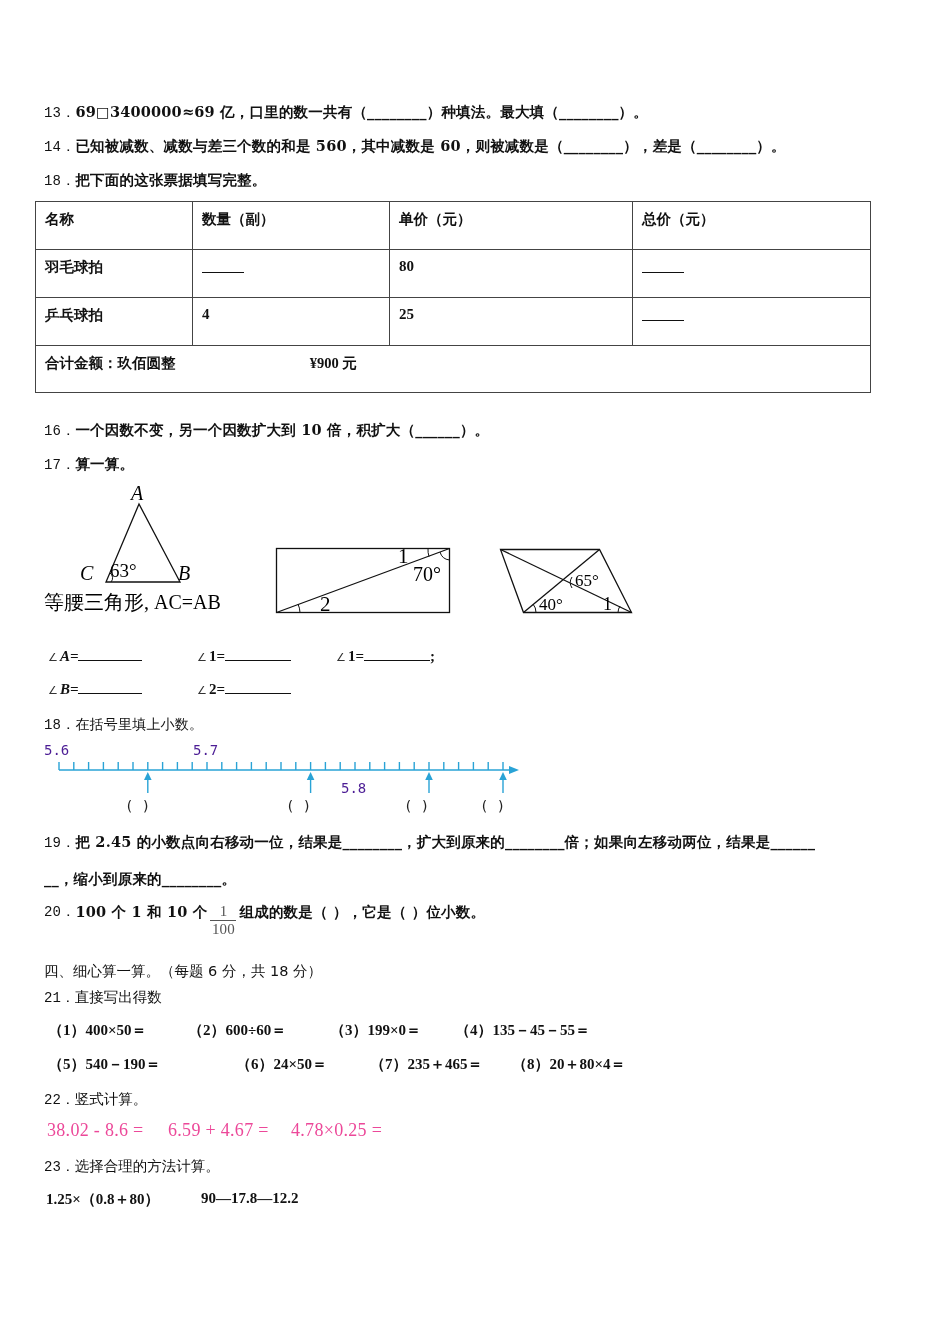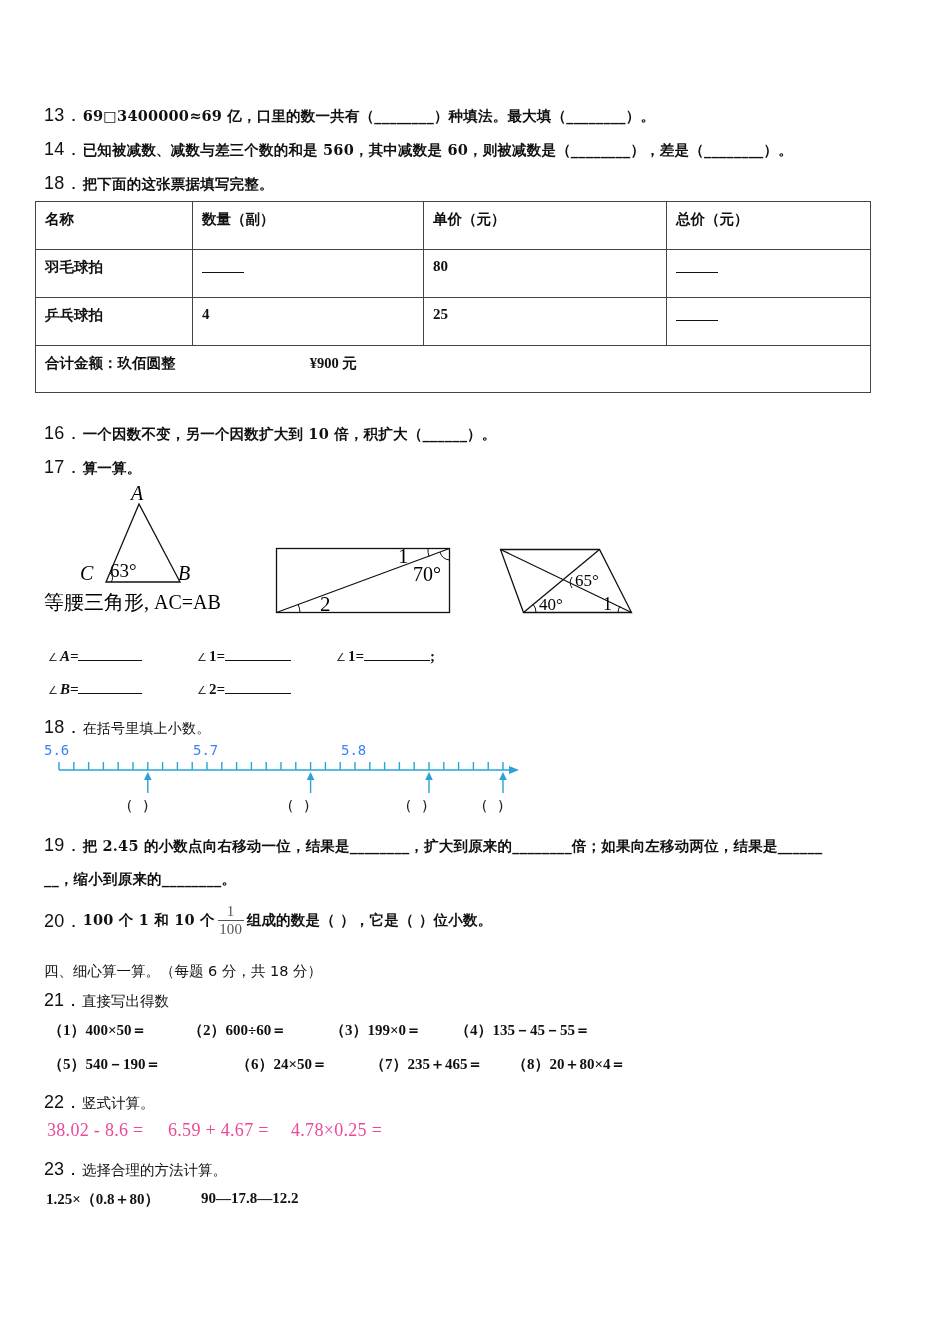--- a/index.html
+++ b/index.html
@@ -1,41 +1,41 @@
 <!DOCTYPE html>
 <html><head>
   <meta charset="utf-8">
   <style>
     * { box-sizing: border-box; margin: 0; padding: 0; }
     html, body { width: 950px; height: 1344px; background: #ffffff; }
     body { position: relative; font-family: "DejaVu Serif", "Liberation Serif", serif; color: #111; font-size: 14px; }
     .abs { position: absolute; white-space: nowrap; }
     .q { font-size: 14.5px; font-weight: bold; letter-spacing: 0.2px; }
-    .num { font-family: Liberation Sans, sans-serif; font-weight: normal; font-size: 18px; }
+    .num { font-family: Liberation Mono, monospace; font-weight: normal; font-size: 14px; }
     .b { font-weight: bold; font-family: "Liberation Serif", serif; text-align: center; }
 
     
     .ticket { position: absolute; left: 35px; top: 201px; width: 836px; height: 191px; border: 1.5px solid #444; border-collapse: collapse; }
     .ticket td { border: 1.5px solid #444; vertical-align: top; padding: 8px 9px; font-size: 14.5px; font-weight: bold; height: 48px; }
     .ticket td.nb { font-family: "Liberation Serif", serif; font-weight: bold; font-size: 15px; }
     .blank-line { display: inline-block; width: 42px; border-bottom: 1.3px solid #111; margin-top: 14px; }
     .total-row td { height: 47px; }
 
     .ans-line { display: inline-block; border-bottom: 1.3px solid #111; vertical-align: baseline; }
 
     .angle-label { font-family: "Liberation Serif", serif; font-weight: bold; font-size: 15px; }
     .angle-sym { font-size: 11px; font-weight: normal; color: #333; margin-right: 2px; }
 
     .calc-line { font-family: "Liberation Serif", serif; font-weight: bold; font-size: 15px; }
     .light-calc { font-family: "Liberation Serif", serif; font-size: 18px; color: #ec4899; letter-spacing: 0.3px; }
 
     .frac { display: inline-flex; flex-direction: column; align-items: center; vertical-align: middle; font-family: "Liberation Serif", serif; font-weight: normal; color: #555; font-size: 15px; line-height: 17px; margin: 0 3px; }
     .frac .bar { width: 26px; border-top: 1px solid #555; }
 
-    .nl-label { font-family: "DejaVu Sans Mono", monospace; font-size: 14px; color: #3b82f6; }
+    .nl-label { font-family: "DejaVu Sans Mono", monospace; font-size: 14px; color: #4c1d95; }
     .paren { font-family: "DejaVu Sans Mono", monospace; font-size: 14px; color: #222; letter-spacing: 0; }
   </style>
 </head>
 <body>
 
 <div class="abs q" style="left:44px; top:103px;">
   <span class="num">13．</span><span>69□3400000≈69 亿，口里的数一共有（________）种填法。最大填（________）。</span>
 </div>
 
 <div class="abs q" style="left:44px; top:137px;">
@@ -43,21 +43,21 @@
 </div>
 
 <div class="abs q" style="left:44px; top:171px;">
   <span class="num">18．</span><span>把下面的这张票据填写完整。</span>
 </div>
 
 <table class="ticket">
   <tbody>
       <tr>
     <td style="width:157px;">名称</td>
-    <td style="width:231px;">数量（副）</td>
+    <td style="width:197px;">数量（副）</td>
     <td style="width:243px;">单价（元）</td>
     <td>总价（元）</td>
   </tr>
   <tr>
     <td>羽毛球拍</td>
     <td><span class="blank-line"></span></td>
     <td class="nb">80</td>
     <td><span class="blank-line"></span></td>
   </tr>
   <tr>
@@ -132,21 +132,21 @@
 <div class="abs angle-label" style="left:197px; top:681px;">
   <span class="angle-sym">∠</span><span>2=</span><span class="ans-line" style="width:66px;"></span>
 </div>
 
 <div class="abs q" style="left:44px; top:715px;">
   <span class="num">18．</span><span style="font-weight:normal; font-family:'DejaVu Sans', sans-serif; font-size:14px;">在括号里填上小数。</span>
 </div>
 
 <div class="abs nl-label" style="left:44px; top:742px;">5.6</div>
 <div class="abs nl-label" style="left:193px; top:742px;">5.7</div>
-<div class="abs nl-label" style="left:341px; top:742px;">5.8</div>
+<div class="abs nl-label" style="left:341px; top:780px;">5.8</div>
 
 <svg class="abs" style="left:50px; top:755px;" width="480" height="45">
   <g stroke="#29a3d6" stroke-width="1.4" fill="#29a3d6">
     <line x1="9" y1="15" x2="462" y2="15"></line>
     <polygon points="469,15 459,11 459,19" stroke="none"></polygon>
 
     <g>
       <line x1="9" y1="7" x2="9" y2="15"></line>
         <line x1="23.8" y1="7" x2="23.8" y2="15"></line>
         <line x1="38.6" y1="7" x2="38.6" y2="15"></line>
@@ -204,21 +204,21 @@
 <div class="abs paren" style="left:404px; top:798px;">(    )</div>
 <div class="abs paren" style="left:480px; top:798px;">(    )</div>
 
 <div class="abs q" style="left:44px; top:833px;">
   <span class="num">19．</span><span>把 2.45 的小数点向右移动一位，结果是________，扩大到原来的________倍；如果向左移动两位，结果是______</span>
 </div>
 <div class="abs q" style="left:44px; top:870px;">
   <span>__，缩小到原来的________。</span>
 </div>
 
-<div class="abs q" style="left:44px; top:903px; display:flex; align-items:center;">
+<div class="abs q" style="left:44px; top:903px; display:flex; align-items:flex-start;">
   <span class="num">20．</span>
   <span>100 个 1 和 10 个</span>
   <span class="frac">
     <span>1</span>
     <span class="bar"></span>
     <span>100</span>
   </span>
   <span>组成的数是（ ），它是（    ）位小数。</span>
 </div>
 

